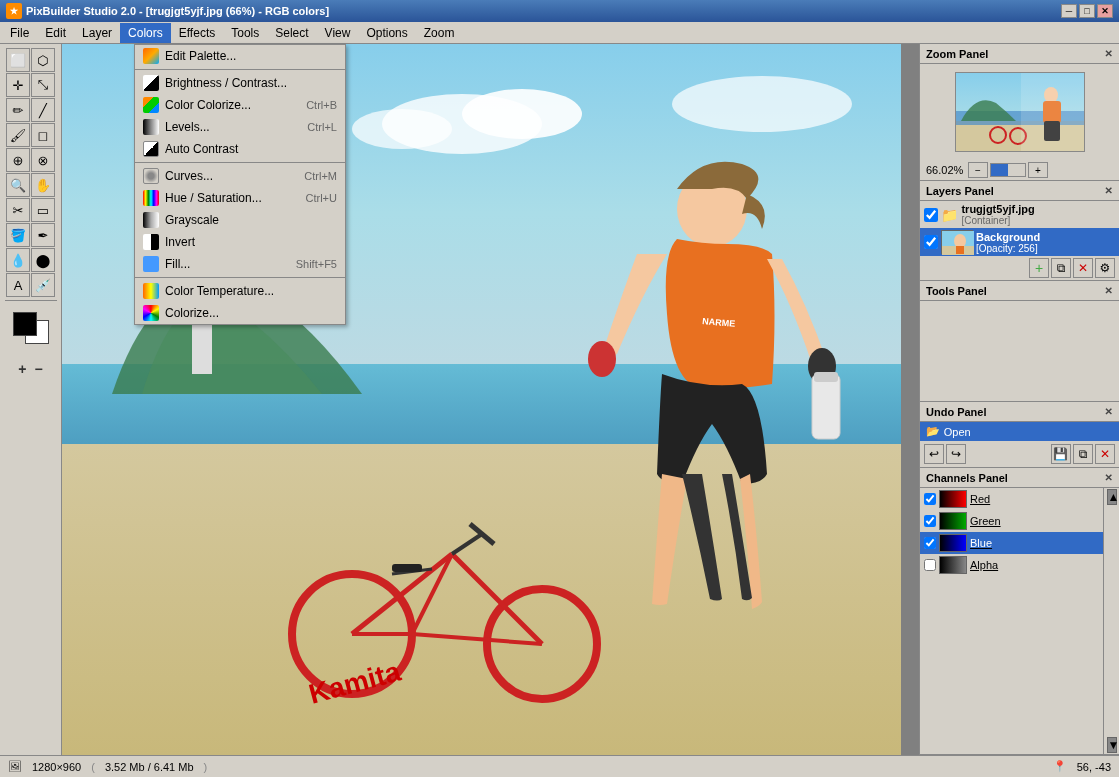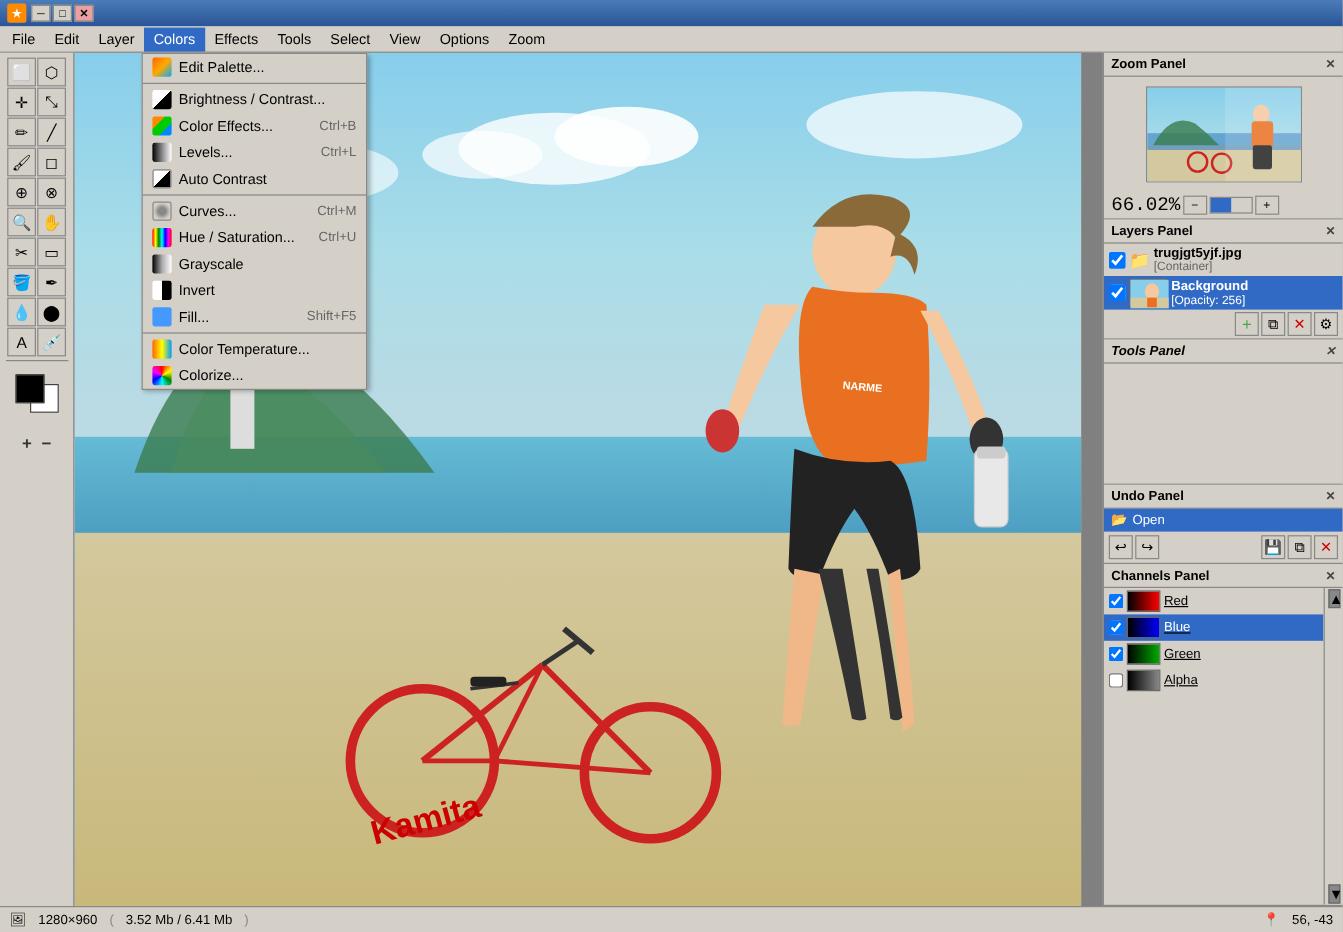--- a/index.html
+++ b/index.html
@@ -39,21 +39,21 @@
     #right-panels { width: 200px; background: #d4d0c8; border-left: 1px solid #888; display: flex; flex-direction: column; overflow: hidden; flex-shrink: 0; }
 
     .panel { border-bottom: 1px solid #888; flex-shrink: 0; }
     .panel-header { background: #d4d0c8; height: 20px; display: flex; align-items: center; justify-content: space-between; padding: 0 6px; border-bottom: 1px solid #888; font-size: 11px; font-weight: bold; }
     .panel-close { cursor: pointer; font-size: 10px; color: #444; }
 
     
     #zoom-panel { }
     #zoom-thumbnail { width: 130px; height: 85px; margin: 4px auto; display: block; background: linear-gradient(135deg, #87ceeb 30%, #d4c89e 70%); border: 1px solid #888; position: relative; overflow: hidden; }
     .zoom-controls { display: flex; align-items: center; padding: 2px 6px; gap: 2px; }
-    .zoom-level { font-size: 16px; min-width: 40px; font-family: Liberation Mono, monospace; }
+    .zoom-level { font-size: 11px; min-width: 40px; }
     .zoom-btn { width: 20px; height: 16px; background: #d4d0c8; border: 1px solid #888; cursor: pointer; display: flex; align-items: center; justify-content: center; font-size: 10px; }
 
     
     #layers-panel { flex-shrink: 0; }
     .layer-container-row { display: flex; align-items: center; padding: 2px 4px; gap: 3px; font-size: 11px; }
     .layer-checkbox { width: 14px; height: 14px; }
     .layer-folder-icon { font-size: 14px; color: #d4a020; }
     .layer-row { display: flex; align-items: center; padding: 2px 4px; gap: 3px; font-size: 11px; background: #316ac5; color: white; }
     .layer-thumb { width: 32px; height: 24px; background: linear-gradient(135deg, #87ceeb 30%, #d4c89e 70%); border: 1px solid #666; flex-shrink: 0; }
     .layer-btns { display: flex; justify-content: flex-end; padding: 2px 4px; gap: 2px; }
@@ -82,21 +82,21 @@
     .channel-thumb.blue { background: linear-gradient(to right, #000, #0000ff); }
     .channel-thumb.alpha { background: linear-gradient(to right, #000, #888); }
     .channels-scroll { display: flex; flex-direction: column; overflow-y: auto; }
     .channels-scrollbar { width: 16px; background: #d4d0c8; border-left: 1px solid #888; display: flex; flex-direction: column; align-items: center; padding: 1px; }
 
     
     #status-bar { height: 22px; background: #d4d0c8; border-top: 1px solid #888; display: flex; align-items: center; padding: 0 8px; font-size: 11px; gap: 10px; }
     .status-sep { color: #888; }
 
     
-    #colors-dropdown { position: absolute; left: 118px; top: 44px; width: 188px; background: #d4d0c8; border: 1px solid #888; box-shadow: 2px 2px 4px rgba(0,0,0,0.3); z-index: 1000; }
+    #colors-dropdown { position: absolute; left: 134px; top: 44px; width: 212px; background: #d4d0c8; border: 1px solid #888; box-shadow: 2px 2px 4px rgba(0,0,0,0.3); z-index: 1000; }
     .dd-item { display: flex; align-items: center; padding: 3px 8px; cursor: pointer; font-size: 12px; gap: 6px; height: 22px; }
     .dd-item:hover, .dd-item.highlighted { background: #316ac5; color: white; }
     .dd-item .dd-shortcut { margin-left: auto; color: #666; font-size: 11px; }
     .dd-separator { height: 1px; background: #888; margin: 2px 0; }
     .dd-icon { width: 16px; height: 16px; display: flex; align-items: center; justify-content: center; font-size: 11px; flex-shrink: 0; }
     .dd-icon-palette { background: linear-gradient(135deg, #ff6600, #ffaa00, #00aaff); border-radius: 2px; }
     .dd-icon-brightness { background: linear-gradient(135deg, #fff 50%, #000 50%); border-radius: 2px; }
     .dd-icon-levels { background: linear-gradient(to right, #000 0%, #888 50%, #fff 100%); border-radius: 2px; }
     .dd-icon-autolvl { background: linear-gradient(to right, #000 0%, #888 50%, #fff 100%); border-radius: 2px; border: 1px solid #ff8800; }
     .dd-icon-autocontrast { background: linear-gradient(135deg, #fff 50%, #000 50%); border-radius: 2px; border: 1px solid #888; }
@@ -110,20 +110,21 @@
     .dd-icon-colorize { background: conic-gradient(red, yellow, green, cyan, blue, magenta, red); border-radius: 2px; }
 
     
     .dd-icon-colbal { background: linear-gradient(135deg, #ff8800 33%, #00cc00 33%, #00cc00 66%, #0088ff 66%); border-radius: 2px; }
   </style>
 </head>
 <body>
 
 <div id="title-bar">
   <div class="title-icon">★</div>
+  <span class="title-text">PixBuilder Studio 2.0 - [trugjgt5yjf.jpg (66%) - RGB colors]</span>
   <div class="window-controls">
     <div class="win-btn">─</div>
     <div class="win-btn">□</div>
     <div class="win-btn close">✕</div>
   </div>
 </div>
 
 <div id="menu-bar">
   <div class="menu-item">File</div>
   <div class="menu-item">Edit</div>
@@ -346,21 +347,21 @@
         </div>
       </div>
       <div class="layer-btns">
         <div class="layer-btn" style="font-size:14px; color:#44aa44;">+</div>
         <div class="layer-btn">⧉</div>
         <div class="layer-btn red">✕</div>
         <div class="layer-btn">⚙</div>
       </div>
     </div>
 
-    <div class="panel" id="tools-panel" style="min-height: 120px; font-style: italic;">
+    <div class="panel" id="tools-panel" style="min-height: 120px;">
       <div class="panel-header">
         <span>Tools Panel</span>
         <span class="panel-close">✕</span>
       </div>
       <div style="height: 100px;"></div>
     </div>
 
     <div class="panel" id="undo-panel">
       <div class="panel-header">
         <span>Undo Panel</span>
@@ -388,31 +389,31 @@
         <span>Channels Panel</span>
         <span class="panel-close">✕</span>
       </div>
       <div style="display:flex; flex:1; overflow:hidden;">
         <div class="channels-scroll" style="flex:1;text-decoration:underline;">
           <div class="channel-row">
             <input type="checkbox" checked="" style="width: 12px; height: 12px;">
             <div class="channel-thumb red"></div>
             <span>Red</span>
           </div>
+          <div class="channel-row">
+            <input type="checkbox" checked="" style="width: 12px; height: 12px;">
+            <div class="channel-thumb green"></div>
+            <span>Green</span>
+          </div>
           <div class="channel-row selected">
             <input type="checkbox" checked="" style="width: 12px; height: 12px;">
             <div class="channel-thumb blue"></div>
             <span>Blue</span>
           </div>
           <div class="channel-row">
-            <input type="checkbox" checked="" style="width: 12px; height: 12px;">
-            <div class="channel-thumb green"></div>
-            <span>Green</span>
-          </div>
-          <div class="channel-row">
             <input type="checkbox" style="width: 12px; height: 12px;">
             <div class="channel-thumb alpha"></div>
             <span>Alpha</span>
           </div>
         </div>
         <div class="channels-scrollbar">
           <div style="width:10px; height:16px; background:#888; border:1px solid #666;">▲</div>
           <div style="flex:1; width:10px; background:#d4d0c8;"></div>
           <div style="width:10px; height:16px; background:#888; border:1px solid #666;">▼</div>
         </div>
@@ -427,21 +428,21 @@
     <div class="dd-icon dd-icon-palette"></div>
     <span>Edit Palette...</span>
   </div>
   <div class="dd-separator"></div>
   <div class="dd-item">
     <div class="dd-icon dd-icon-brightness"></div>
     <span>Brightness / Contrast...</span>
   </div>
   <div class="dd-item">
     <div class="dd-icon dd-icon-colbal"></div>
-    <span>Color Effects...</span>
+    <span>Color Colorize...</span>
     <span class="dd-shortcut">Ctrl+B</span>
   </div>
   <div class="dd-item">
     <div class="dd-icon dd-icon-levels"></div>
     <span>Levels...</span>
     <span class="dd-shortcut">Ctrl+L</span>
   </div>
   <div class="dd-item">
     <div class="dd-icon dd-icon-autocontrast"></div>
     <span>Auto Contrast</span>

